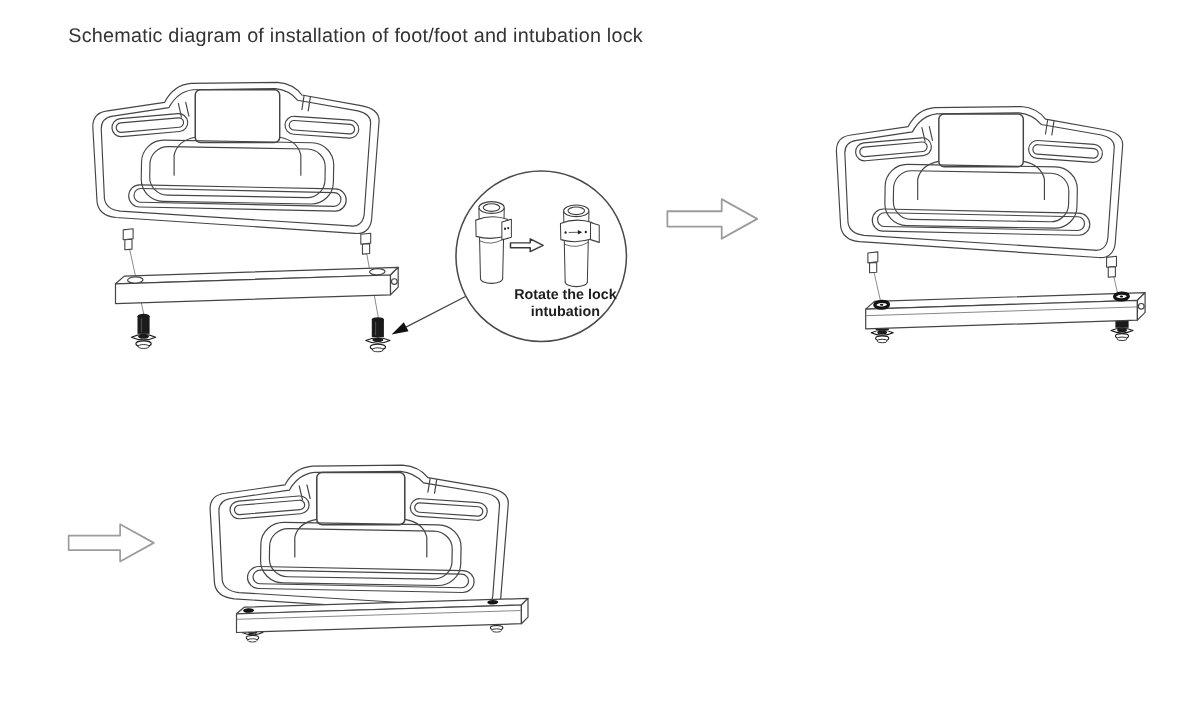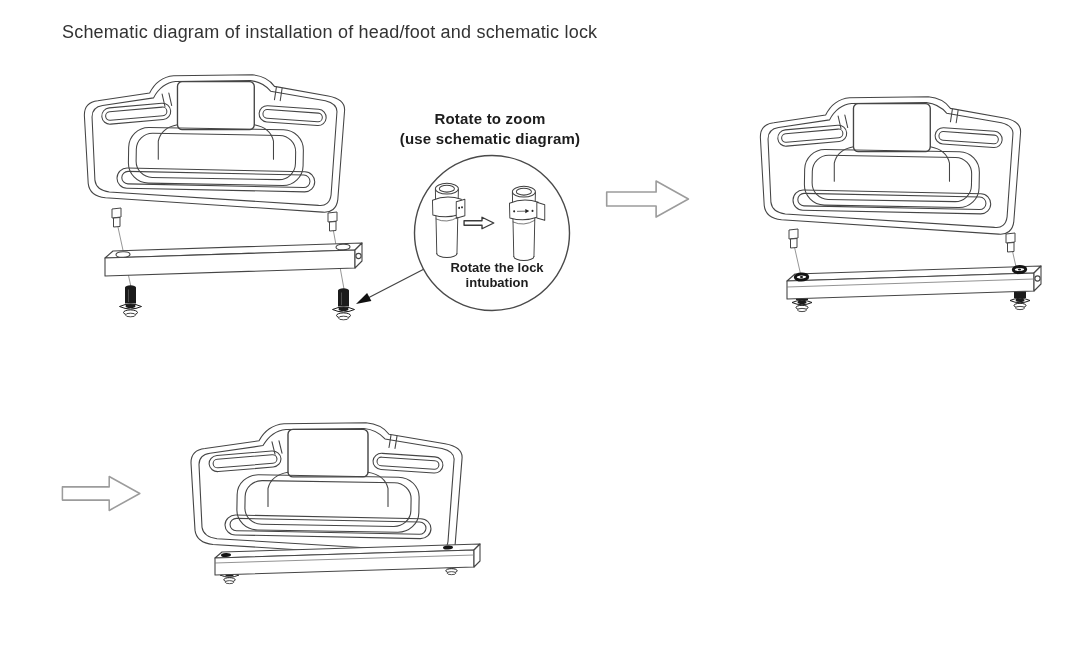--- a/index.html
+++ b/index.html
@@ -83,21 +83,21 @@
         <circle cx="41" cy="36.5" r="1.4" fill="#222222" stroke="none"></circle>
         <path d="M20,37 L31,36.8" stroke-width="1"></path>
         <polygon points="31,34.2 36.5,36.7 31,39.2" fill="#222222" stroke="none"></polygon>
         <path d="M14,50 Q29,56 44,48" stroke-width="0.9"></path>
       </g>
 
       <polygon id="blockarrow" points="6,18 58,18 58,7 92,25 58,43 58,32 6,32" fill="#ffffff" stroke="currentColor" stroke-linejoin="round"></polygon>
     </defs>
   </svg>
 
-  <div class="abs title" style="left:62px;top:22px;">Schematic diagram of installation of head/foot and schematic lock</div>
+  <div class="abs title" style="left:62px;top:22px;">Schematic diagram of installation of foot/foot and intubation lock</div>
 
   <svg class="abs" style="left:55px;top:66px;" width="345" height="266" viewBox="0 0 345 266">
     <g stroke="#8a8a8a" stroke-width="0.9">
       <line x1="61" y1="152" x2="76" y2="221"></line>
       <line x1="277" y1="157" x2="289" y2="223"></line>
     </g>
     <g fill="#ffffff" stroke="#454545" stroke-width="1.1" stroke-linejoin="round">
       <path d="M50,192 L58,185 L307,177 L300,184 Z"></path>
       <path d="M50,192 L300,184 L300,202 L50,210 Z"></path>
       <path d="M300,184 L307,177 L307,195 L300,202 Z"></path>
@@ -110,35 +110,31 @@
     <use href="#pin" transform="translate(57,142)"></use>
     <use href="#pin" transform="translate(273,146)"></use>
     <use href="#board" transform="translate(14,5) scale(0.96)"></use>
   </svg>
 
   <svg class="abs" style="left:350px;top:252px;" width="82" height="62" viewBox="0 0 82 62">
     <line x1="78" y1="15" x2="16" y2="47" stroke="#444444" stroke-width="1.1"></line>
     <polygon points="6,52 21.4,49.1 17.1,40.9" fill="#111111"></polygon>
   </svg>
 
-  <div class="abs callout-heading" style="left:383px;top:109px;">
-    <div>Rotate to zoom</div>
-    <div>(use schematic diagram)</div>
-  </div>
 
   <svg class="abs" style="left:406px;top:152px;" width="172" height="166" viewBox="0 0 172 166">
     <circle cx="86" cy="81" r="77.5" fill="#ffffff" stroke="#4a4a4a" stroke-width="1.4"></circle>
     <use href="#cylL" transform="translate(20,26) scale(0.72,0.82)"></use>
     <use href="#cylR" transform="translate(97,29) scale(0.72,0.82)"></use>
     <g transform="translate(56,63) scale(0.345,0.32)" color="#3a3a3a" stroke-width="4">
       <use href="#blockarrow"></use>
     </g>
   </svg>
 
-  <div class="abs inset-caption" style="left:419px;top:260px;">
+  <div class="abs inset-caption" style="left:436px;top:260px;">
     <div>Rotate the lock</div>
     <div>intubation</div>
   </div>
 
   <svg class="abs" style="left:601px;top:174px;" width="95" height="50" viewBox="0 0 100 50" preserveAspectRatio="none" color="#9c9c9c">
     <use href="#blockarrow" stroke-width="1.7"></use>
   </svg>
 
   <svg class="abs" style="left:703px;top:83px;" width="362" height="250" viewBox="0 0 362 250">
     <g stroke="#8a8a8a" stroke-width="0.9">

